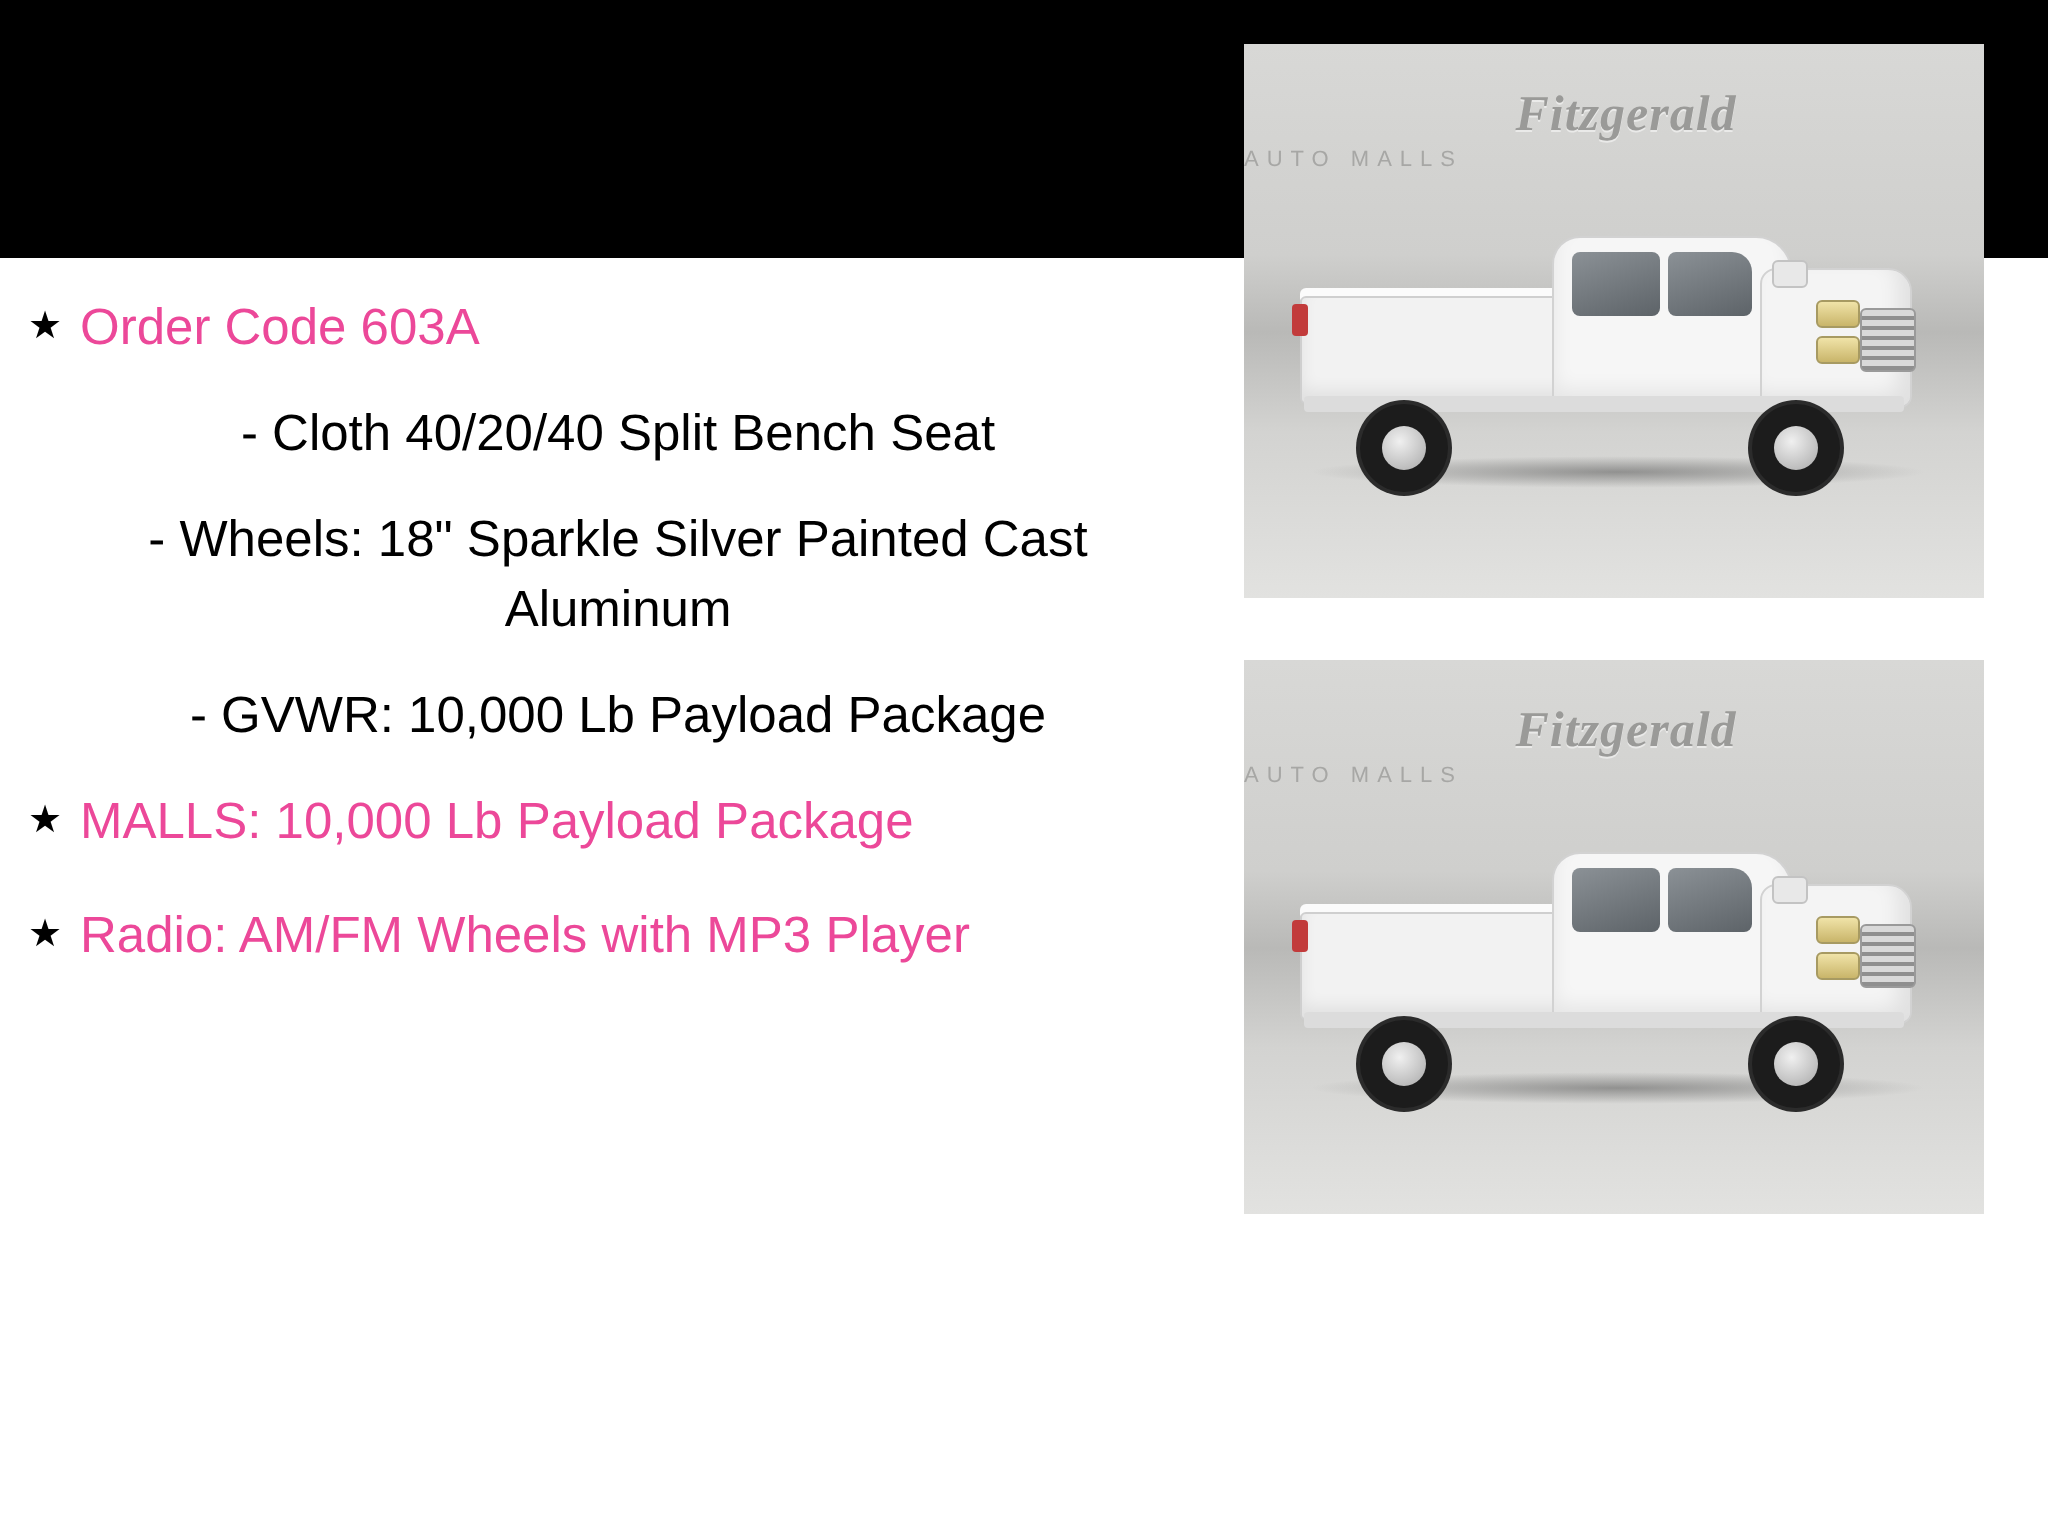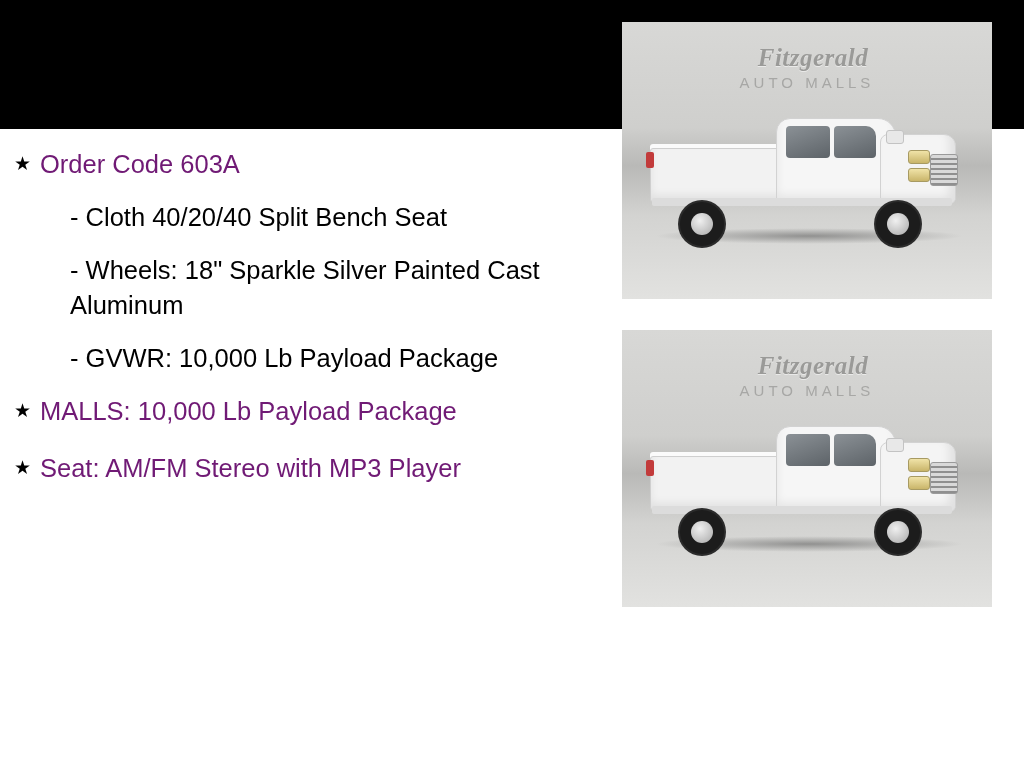--- a/index.html
+++ b/index.html
@@ -58,27 +58,28 @@
     width: 26px;
     flex: 0 0 26px;
     font-size: 19px;
     line-height: 34px;
     color: #000000;
     text-align: left;
   }
   .bullet-text {
     font-size: 25.5px;
     line-height: 35px;
-    color: #701a75;
+    color: #ec4899;
     flex: 1 1 auto;
     word-wrap: break-word;
   }
   .sub-list {
-    margin: 12px;
+    margin: 1px;
     padding: 0;
+    text-align: center;
   }
   .sub-row {
     display: flex;
     align-items: flex-start;
     margin: 18px 0 18px 0;
   }
   .sub-indent {
     width: 44px;
     flex: 0 0 44px;
   }
@@ -119,23 +120,22 @@
     font-weight: bold;
     font-size: 25px;
     letter-spacing: 0.5px;
     text-shadow: 0 1px 0 rgba(255,255,255,0.5);
   }
   .wm-sub {
     position: absolute;
     top: 52px;
     left: 0;
     width: 100%;
-    text-align: center;
     color: #a7a7a5;
-    font-size: 15px;
+    font-size: 11px;
     letter-spacing: 4px;
   }
   
   .truck {
     position: absolute;
     left: 22px;
     top: 78px;
     width: 330px;
     height: 150px;
   }
@@ -299,21 +299,21 @@
         </div>
       </div>
 
       <div class="bullet-row gap-after">
         <div class="star-glyph">★</div>
         <div class="bullet-text">MALLS: 10,000 Lb Payload Package</div>
       </div>
 
       <div class="bullet-row">
         <div class="star-glyph">★</div>
-        <div class="bullet-text">Seat: AM/FM Stereo with MP3 Player</div>
+        <div class="bullet-text">Radio: AM/FM Wheels with MP3 Player</div>
       </div>
 
     </div>
   </div>
 
   <div class="photo photo-1">
     <div class="photo-inner">
       <div class="wm">Fitzgerald</div>
       <div class="wm-sub">AUTO MALLS</div>
       <div class="truck">

